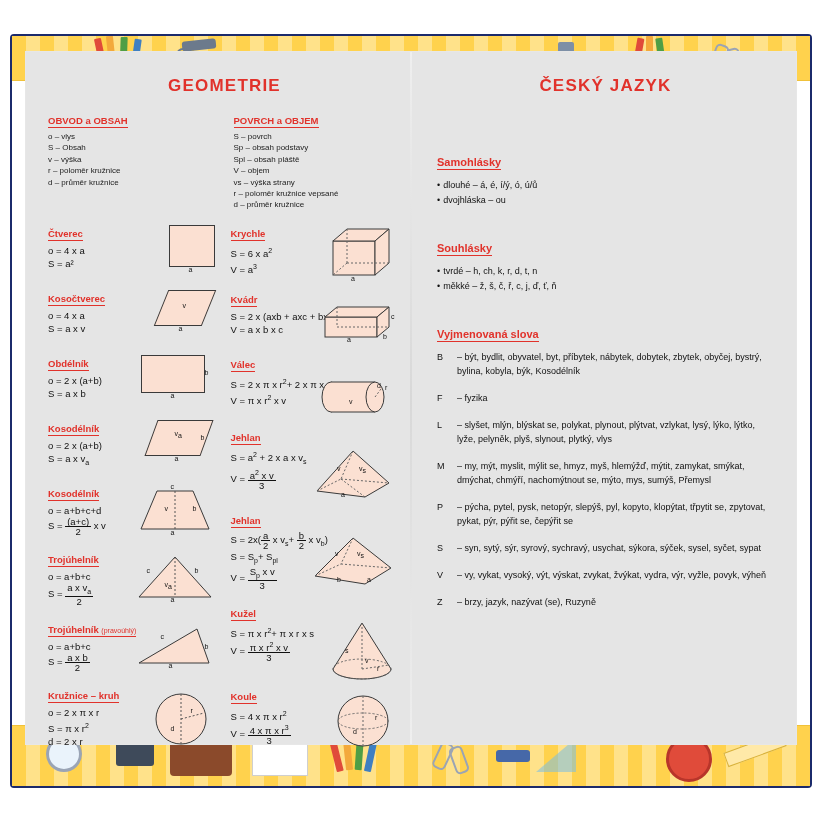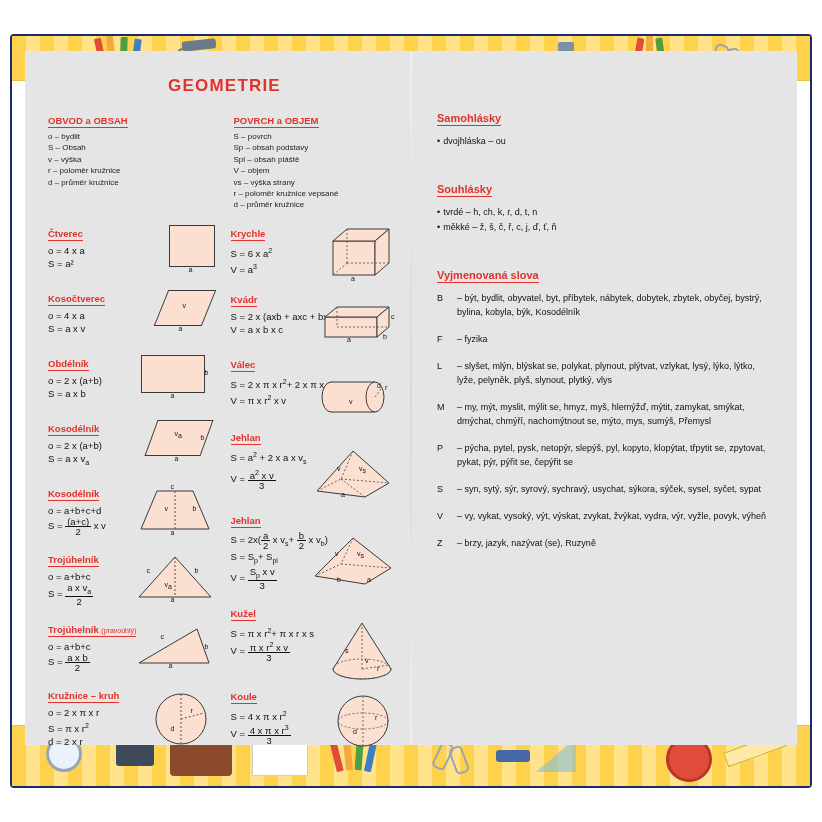--- a/index.html
+++ b/index.html
@@ -152,21 +152,21 @@
 
   <div class="sheet">
     <div class="spine"></div>
 
     <div class="col-left">
       <h1 class="section-title">GEOMETRIE</h1>
 
       <div class="two-col">
         <div class="legend-col">
           <div class="legend-head">OBVOD a OBSAH</div>
-          <div class="legend-line">o – bydlit</div>
+          <div class="legend-line">o – vlys</div>
           <div class="legend-line">S – Obsah</div>
           <div class="legend-line">v – výška</div>
           <div class="legend-line">r – poloměr kružnice</div>
           <div class="legend-line">d – průměr kružnice</div>
         </div>
         <div class="legend-col">
           <div class="legend-head">POVRCH a OBJEM</div>
           <div class="legend-line">S – povrch</div>
           <div class="legend-line">Sp – obsah podstavy</div>
           <div class="legend-line">Spl – obsah pláště</div>
@@ -440,25 +440,27 @@
               <div class="lbl" style="left:22px;top:36px;">d</div>
               <div class="lbl" style="left:44px;top:22px;">r</div>
             </div>
           </div>
 
         </div>
       </div>
     </div>
 
     <div class="col-right">
+      <h1 class="section-title cz">ČESKÝ JAZYK</h1>
 
       <div style="height:34px;"></div>
 
       <div class="cz-group">
         <div class="cz-head">Samohlásky</div>
+        <div class="cz-item"><span class="dot">•</span><span>dlouhé – á, é, í/ý, ó, ú/ů</span></div>
         <div class="cz-item"><span class="dot">•</span><span>dvojhláska – ou</span></div>
       </div>
 
       <div class="cz-group">
         <div class="cz-head">Souhlásky</div>
         <div class="cz-item"><span class="dot">•</span><span>tvrdé – h, ch, k, r, d, t, n</span></div>
         <div class="cz-item"><span class="dot">•</span><span>měkké – ž, š, č, ř, c, j, ď, ť, ň</span></div>
       </div>
 
       <div class="cz-group vyj">

